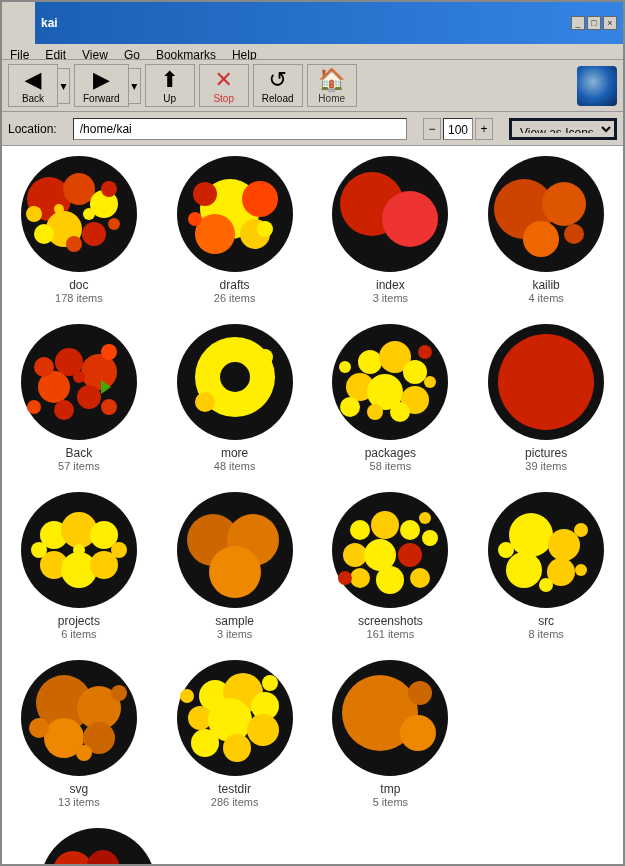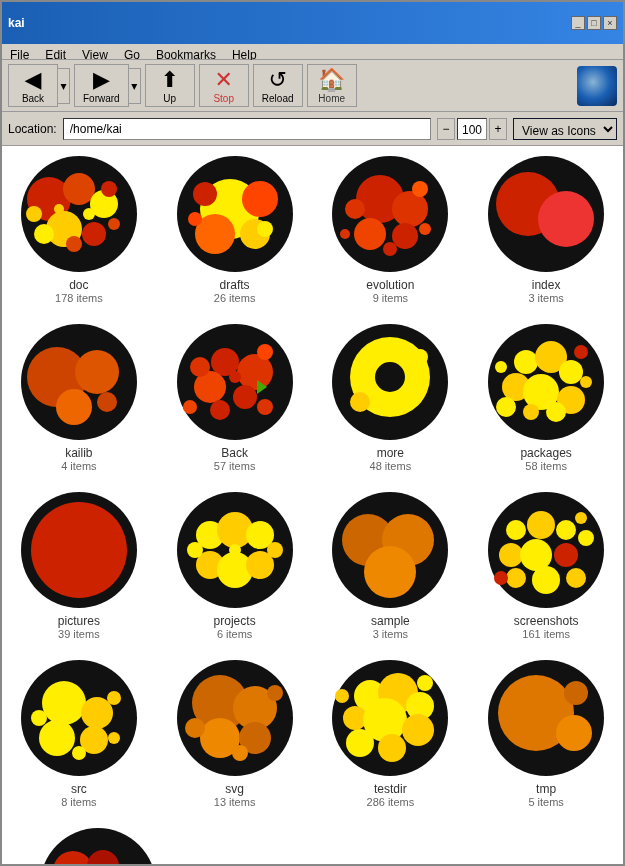--- a/index.html
+++ b/index.html
@@ -1,45 +1,45 @@
 <!DOCTYPE html>
 <html><head>
   <meta charset="utf-8">
   <style>
     * { box-sizing: border-box; margin: 0; padding: 0; }
     body { font-family: sans-serif; font-size: 12px; background: #d4d0c8; width: 625px; height: 866px; overflow: hidden; }
     
     .window { width: 625px; height: 866px; background: #d4d0c8; border: 2px solid #888; display: flex; flex-direction: column; }
     
-    .title-bar { background: linear-gradient(to right, #1a5fb4, #3584e4); color: white; padding: 21px 6px; display: flex; align-items: center; justify-content: space-between; height: 24px; }
+    .title-bar { background: linear-gradient(to right, #1a5fb4, #3584e4); color: white; padding: 21px 6px; display: flex; align-items: center; justify-content: space-between; height: 24px; margin-left: 33px; }
     .title-bar-title { font-size: 12px; font-weight: bold; }
     .title-bar-buttons { display: flex; gap: 2px; }
     .tb-btn { width: 14px; height: 14px; border: 1px solid #666; cursor: pointer; font-size: 9px; display: flex; align-items: center; justify-content: center; background: #d4d0c8; color: #333; }
     
     .menu-bar { background: #d4d0c8; border-bottom: 1px solid #999; display: flex; padding: 2px 0; height: 16px; }
     .menu-item { padding: 2px 8px; font-size: 12px; cursor: pointer; }
     .menu-item span { text-decoration: underline; }
     
     .toolbar { background: #d4d0c8; border-bottom: 1px solid #999; display: flex; align-items: center; padding: 4px 6px; gap: 4px; height: 52px; }
     .nav-btn { display: flex; flex-direction: column; align-items: center; background: #d4d0c8; border: 1px solid #999; padding: 2px 8px; cursor: pointer; min-width: 50px; }
     .nav-icon { font-size: 22px; }
     .nav-label { font-size: 10px; }
     .nav-btn-group { display: flex; align-items: center; }
     .nav-dropdown { width: 12px; height: 36px; background: #d4d0c8; border: 1px solid #999; border-left: none; cursor: pointer; display: flex; align-items: center; justify-content: center; }
     .stop-btn { color: #cc3333; }
     .home-btn { color: #333; }
     .globe-img { width: 40px; height: 40px; border-radius: 4px; background: radial-gradient(circle at 40% 40%, #8ab4d4, #1a5fb4, #0a2a5a); margin-left: auto; }
     
-    .location-bar { background: #d4d0c8; border-bottom: 1px solid #999; display: flex; align-items: center; padding: 4px 6px; gap: 6px; height: 34px; }
+    .location-bar { background: #d4d0c8; border-bottom: 1px solid #999; display: flex; align-items: center; padding: 4px 6px; gap: 16px; height: 34px; }
     .location-label { font-size: 12px; }
     .location-input { flex: 1; height: 22px; border: 1px inset #888; background: white; padding: 4px 6px; font-size: 12px; }
     .zoom-group { display: flex; align-items: center; gap: 2px; }
     .zoom-btn { width: 18px; height: 22px; background: #d4d0c8; border: 1px solid #999; cursor: pointer; display: flex; align-items: center; justify-content: center; font-size: 12px; }
     .zoom-value { width: 30px; height: 22px; background: white; border: 1px inset #888; text-align: center; line-height: 22px; font-size: 12px; }
-    .view-select { height: 22px; background: #d4d0c8; border: 1px solid #0f172a; padding: 4px 4px; font-size: 12px; cursor: pointer; }
+    .view-select { height: 22px; background: #d4d0c8; border: 3px solid #0f172a; padding: 4px 4px; font-size: 12px; cursor: pointer; }
     
     .content-area { flex: 1; background: #ffffff; overflow-y: scroll; overflow-x: hidden; padding: 4px; }
     
     .icon-grid { display: grid; grid-template-columns: repeat(4, 1fr); gap: 10px; }
     
     .folder-item { display: flex; flex-direction: column; align-items: center; cursor: pointer; padding: 4px; }
     
     .folder-name { font-size: 12px; color: #333; margin-top: 4px; text-align: center; }
     .folder-count { font-size: 11px; color: #666; text-align: center; }
     
@@ -152,36 +152,20 @@
           <circle cx="40" cy="80" r="20" fill="#ff6600"></circle>
           <circle cx="80" cy="80" r="15" fill="#ffcc00"></circle>
           <circle cx="30" cy="40" r="12" fill="#cc2200"></circle>
           <circle cx="90" cy="75" r="8" fill="#ffee00"></circle>
           <circle cx="20" cy="65" r="7" fill="#ff4400"></circle>
         </svg>
         <span class="folder-name">drafts</span>
         <span class="folder-count">26 items</span>
       </div>
 
-      <div class="folder-item">
-        <svg class="circle-canvas" viewBox="0 0 120 120">
-          <circle cx="60" cy="60" r="58" fill="#111"></circle>
-          <circle cx="50" cy="45" r="24" fill="#cc2200"></circle>
-          <circle cx="80" cy="55" r="18" fill="#dd3300"></circle>
-          <circle cx="40" cy="80" r="16" fill="#ee4400"></circle>
-          <circle cx="75" cy="82" r="13" fill="#cc2200"></circle>
-          <circle cx="25" cy="55" r="10" fill="#dd3300"></circle>
-          <circle cx="90" cy="35" r="8" fill="#ff5500"></circle>
-          <circle cx="60" cy="95" r="7" fill="#cc2200"></circle>
-          <circle cx="95" cy="75" r="6" fill="#ee4400"></circle>
-          <circle cx="15" cy="80" r="5" fill="#dd3300"></circle>
-        </svg>
-        <span class="folder-name">evolution</span>
-        <span class="folder-count">9 items</span>
-      </div>
 
       <div class="folder-item">
         <svg class="circle-canvas" viewBox="0 0 120 120">
           <circle cx="60" cy="60" r="58" fill="#111"></circle>
           <circle cx="42" cy="50" r="32" fill="#cc2200"></circle>
           <circle cx="80" cy="65" r="28" fill="#ee3333"></circle>
         </svg>
         <span class="folder-name">index</span>
         <span class="folder-count">3 items</span>
       </div>

